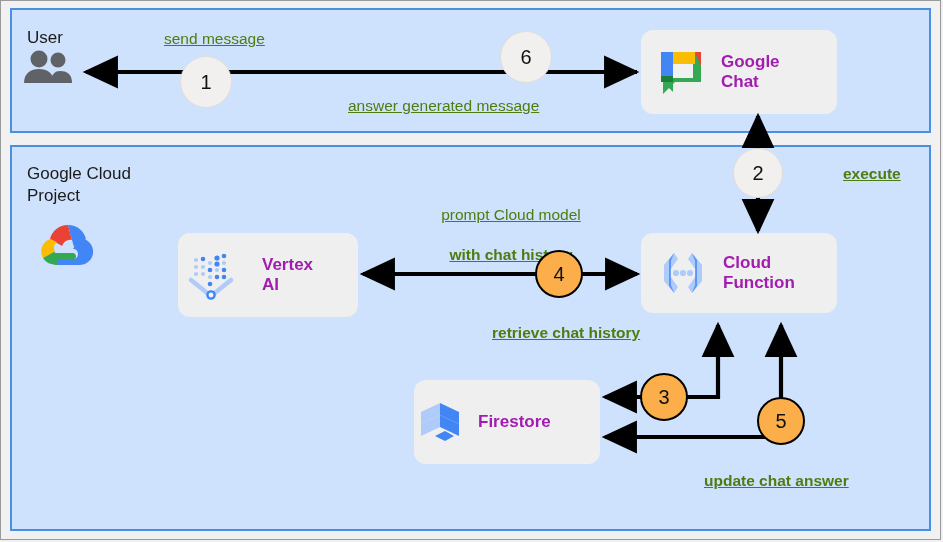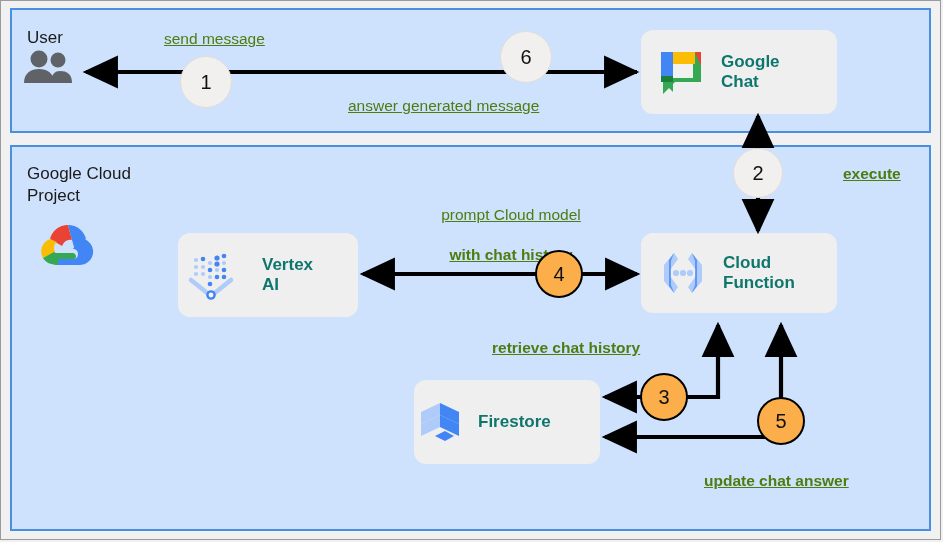--- a/index.html
+++ b/index.html
@@ -40,21 +40,21 @@
 
   
   .card{
     position:absolute;
     background:#efefef;
     border-radius:12px;
     display:flex;align-items:center;
     box-sizing:border-box;
   }
   .card .card-label{
-    font-size:17px;font-weight:700;color:#0f766e;
+    font-size:17px;font-weight:700;color:#a21caf;
     line-height:1.18;white-space:pre-line;text-align:left;
   }
   .card .card-icon{display:flex;align-items:center;justify-content:center;flex:none;}
 
   #card-chat{left:641px;top:30px;width:196px;height:84px;padding-left:14px;gap:14px;}
   #card-vertex{left:178px;top:233px;width:180px;height:84px;padding-left:5px;gap:21px;}
   #card-func{left:641px;top:233px;width:196px;height:80px;padding-left:14px;gap:12px;}
   #card-firestore{left:414px;top:380px;width:186px;height:84px;padding-left:0;gap:12px;}
 
   
@@ -63,21 +63,21 @@
     line-height:1.3;white-space:pre-line;text-decoration:underline;
   }
   .flow-label.bold{font-weight:700;}
 
   #lbl-send{left:164px;top:29px;}
   #lbl-answer{left:348px;top:96px;}
   #lbl-execute{left:795px;top:164px;margin-left:48px;}
   #lbl-prompt{left:413px;top:185px;width:196px;text-align:center;}
   #lbl-prompt .l1{font-weight:400;}
   #lbl-prompt .l2{font-weight:700;}
-  #lbl-retrieve{left:492px;top:338px;}
+  #lbl-retrieve{left:492px;top:323px;}
   #lbl-update{left:704px;top:471px;}
 
   
   .step{
     position:absolute;
     border-radius:50%;
     display:flex;align-items:center;justify-content:center;
     font-size:20px;color:#111;
     box-sizing:border-box;
   }

